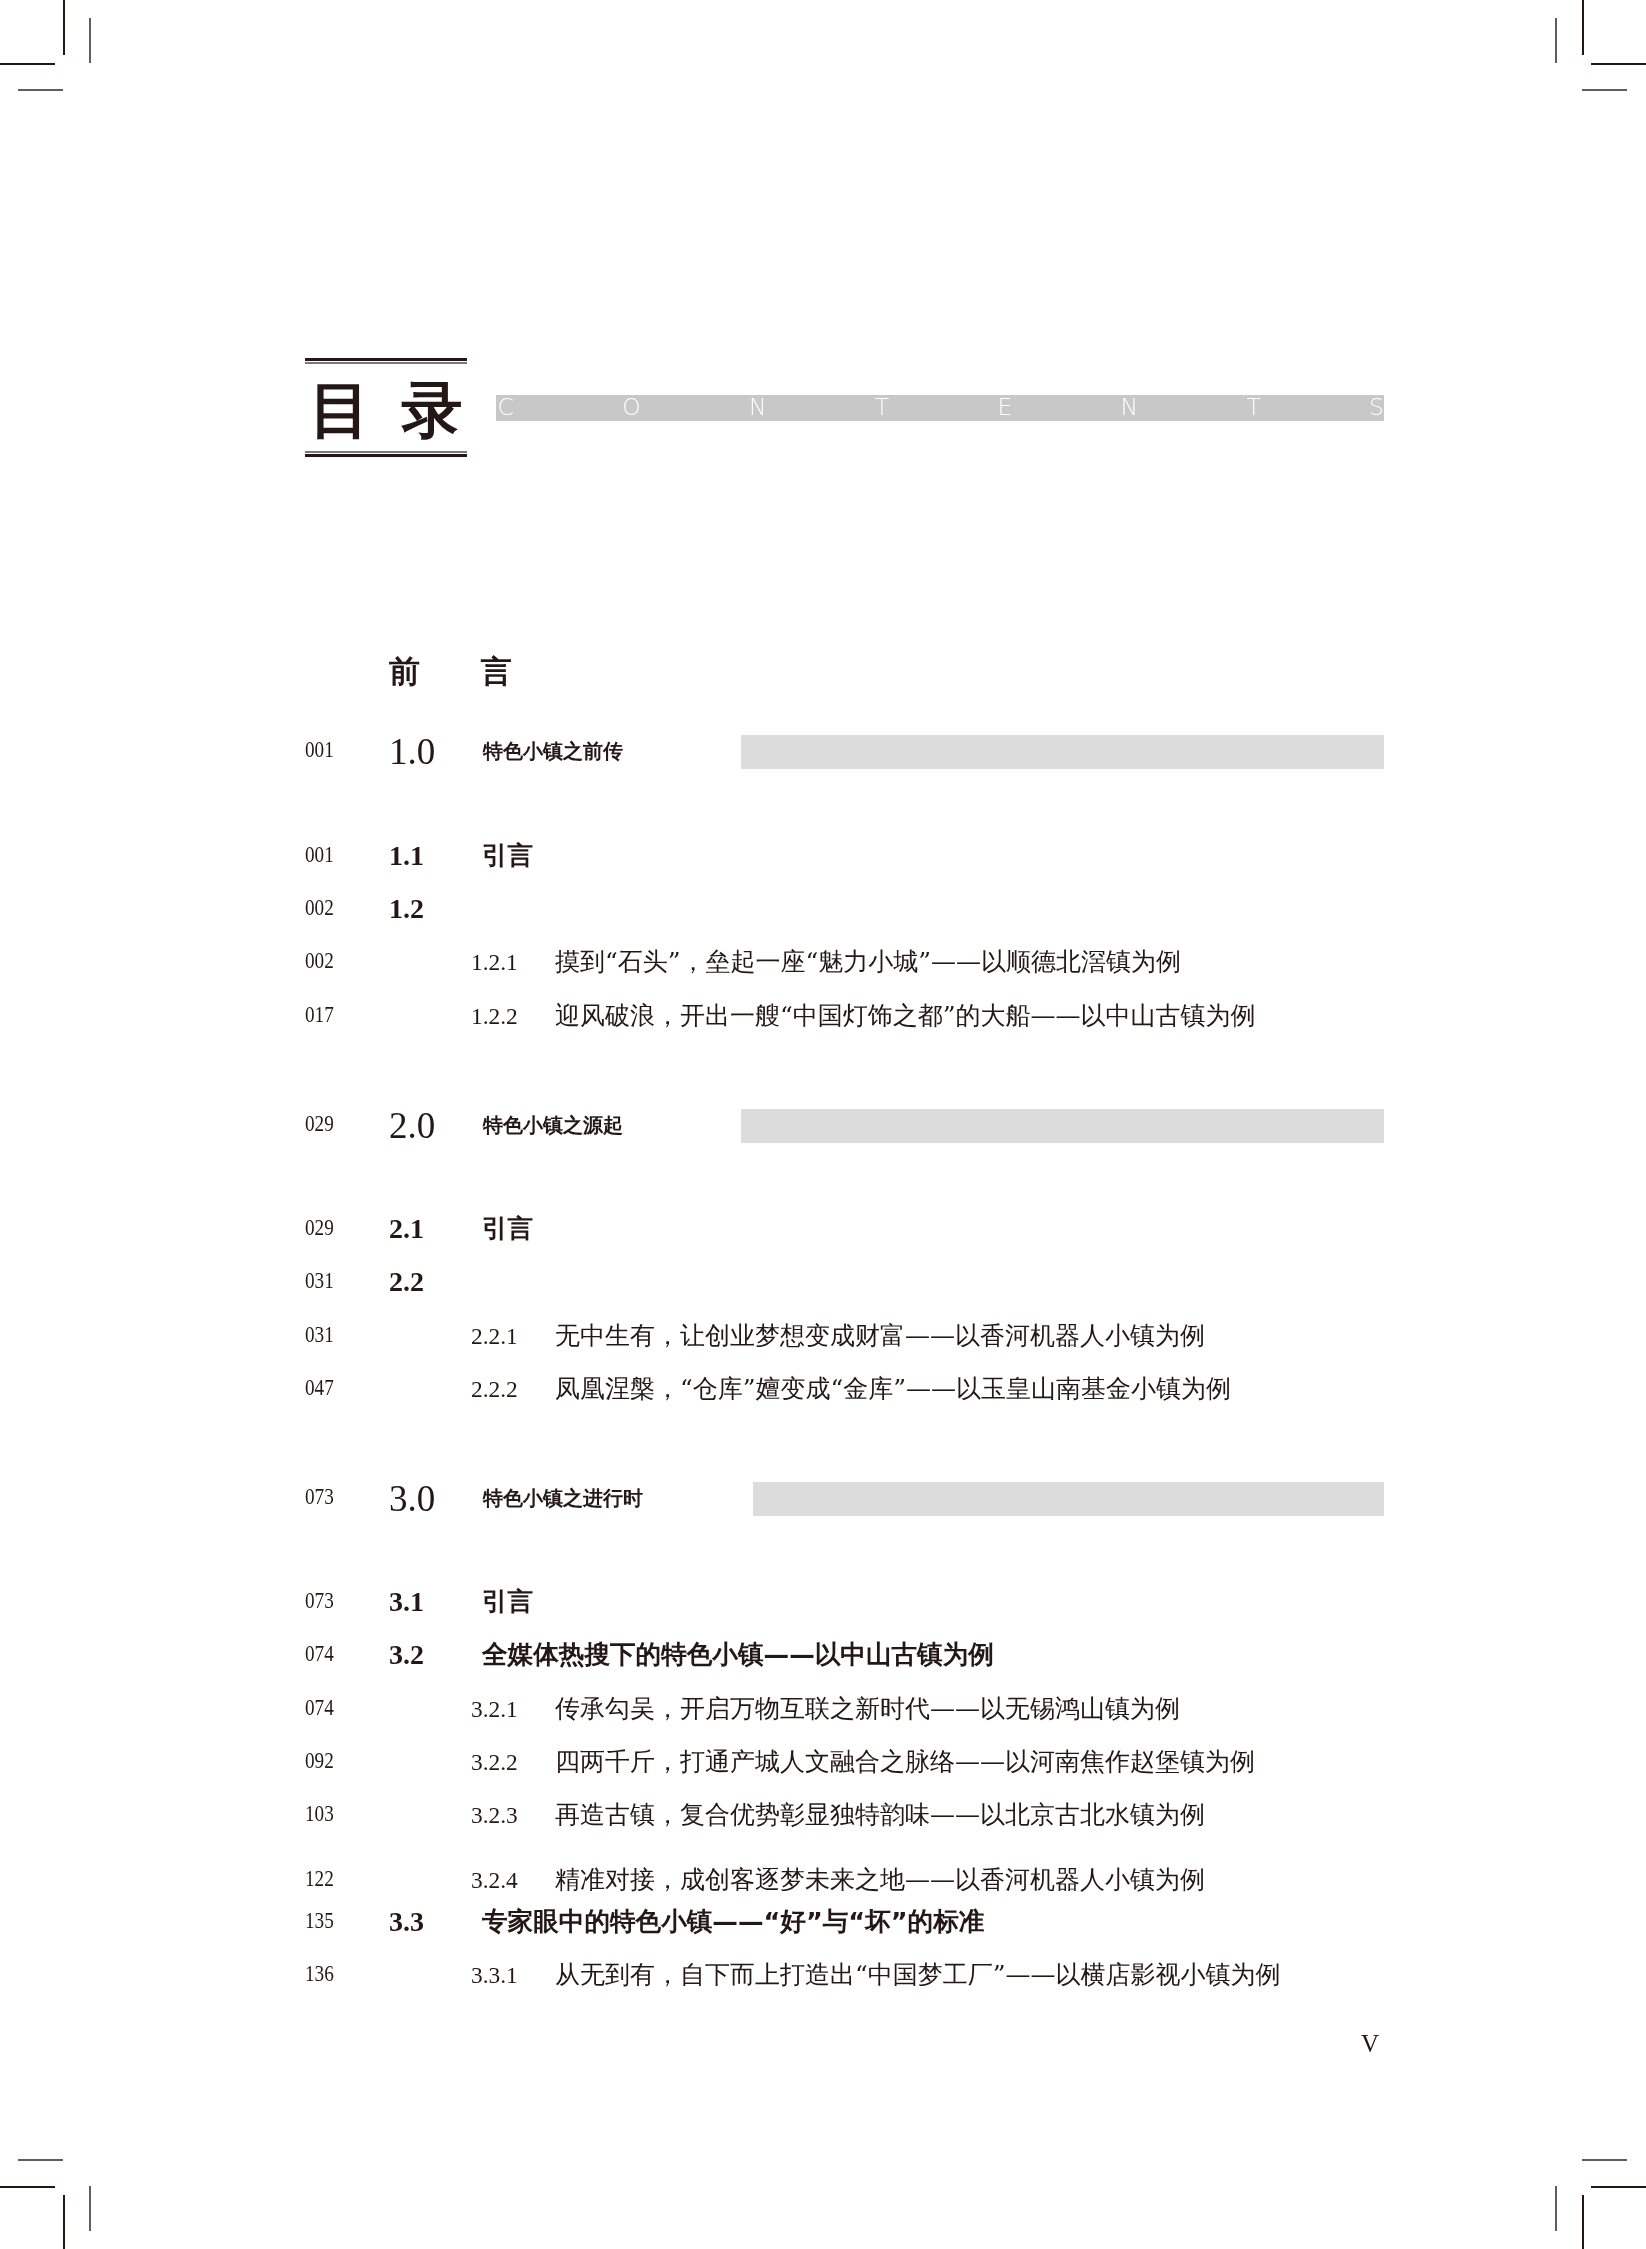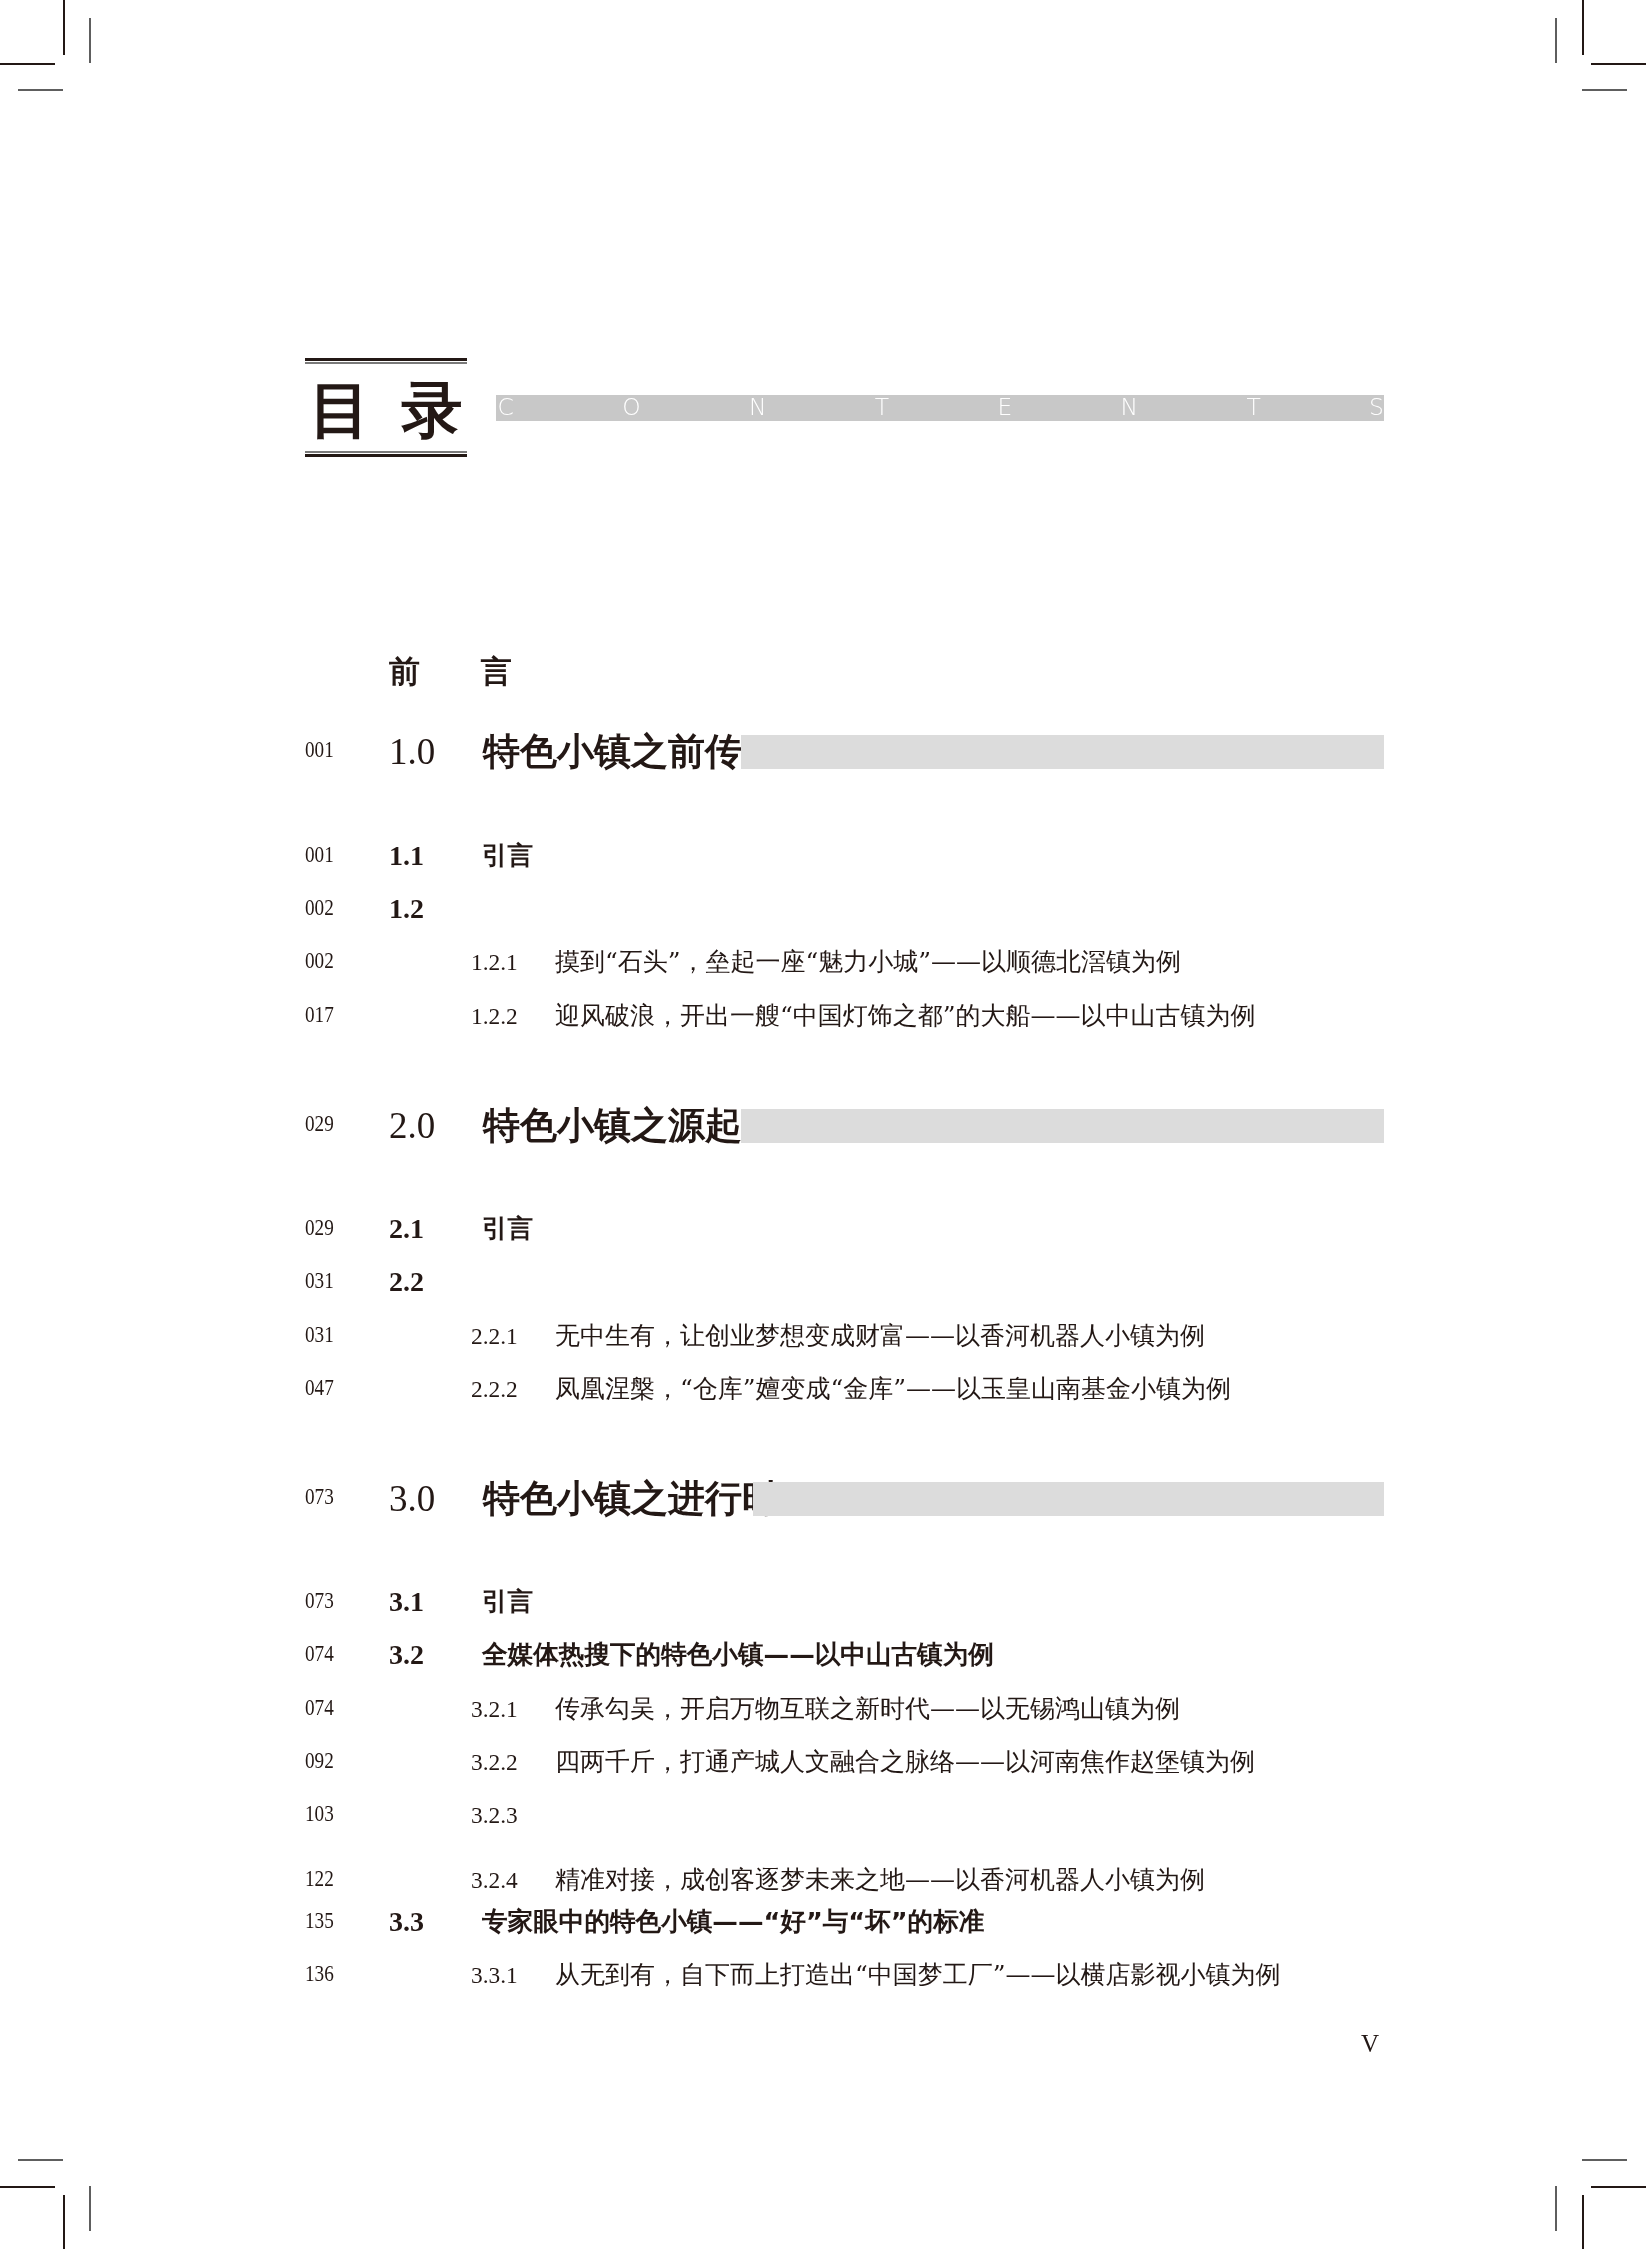--- a/index.html
+++ b/index.html
@@ -22,21 +22,21 @@
   .contents-bar span { display: block; line-height: 25.6px; }
 
   .preface { position: absolute; left: 389px; top: 651px; font-family: "DejaVu Serif", serif; font-weight: bold;
     font-size: 31px; letter-spacing: 25px; }
 
   .row { position: absolute; left: 305px; height: 37px; width: 1081px; }
   .pg { position: absolute; left: 0; top: 0; font-family: "Liberation Serif", serif; font-size: 23.4px; line-height: 29px;
     transform: scaleX(0.82); transform-origin: left; }
 
   .ch .num { position: absolute; left: 84px; top: -4.4px; font-family: "Liberation Serif", serif; font-size: 37px; line-height: 41px; }
-  .ch .ttl { position: absolute; left: 178px; top: -4.4px; font-family: "DejaVu Serif", serif; font-weight: bold; font-size: 37px; line-height: 41px; }
+  .ch .ttl { position: absolute; left: 178px; top: -4.4px; font-family: "DejaVu Serif", serif; font-weight: bold; font-size: 20px; line-height: 41px; }
   .ch .bar { position: absolute; top: 0; height: 34px; background: #dcdcdc; }
 
   .sec .num { position: absolute; left: 84px; top: -4.4px; font-family: Liberation Serif, serif; font-weight: bold; font-size: 28px; line-height: 39px; }
   .sec .ttl { position: absolute; left: 161px; top: -4.4px; font-family: "DejaVu Sans", sans-serif; font-weight: bold; font-size: 25.6px; line-height: 39px; margin-left: 16px; }
 
   .sub .num { position: absolute; left: 166px; top: -1.5px; font-family: "Liberation Serif", serif; font-size: 23.4px; line-height: 34px; }
   .sub .ttl { position: absolute; left: 250px; top: -2.9px; font-family: "DejaVu Serif", serif; font-size: 25px; line-height: 37px; }
 
   .folio { position: absolute; left: 1361px; top: 2030px; font-family: "Liberation Serif", serif; font-size: 25px; }
 </style>
@@ -165,20 +165,21 @@
   <span class="ttl">传承勾吴，开启万物互联之新时代——以无锡鸿山镇为例</span>
 </div>
 <div class="row sub" style="top:1746px;">
   <span class="pg">092</span>
   <span class="num">3.2.2</span>
   <span class="ttl">四两千斤，打通产城人文融合之脉络——以河南焦作赵堡镇为例</span>
 </div>
 <div class="row sub" style="top:1799px;">
   <span class="pg">103</span>
   <span class="num">3.2.3</span>
+  <span class="ttl">再造古镇，复合优势彰显独特韵味——以北京古北水镇为例</span>
 </div>
 <div class="row sub" style="top:1864px;">
   <span class="pg">122</span>
   <span class="num">3.2.4</span>
   <span class="ttl">精准对接，成创客逐梦未来之地——以香河机器人小镇为例</span>
 </div>
 <div class="row sec" style="top:1906px;">
   <span class="pg">135</span>
   <span class="num">3.3</span>
   <span class="ttl">专家眼中的特色小镇——“好”与“坏”的标准</span>

